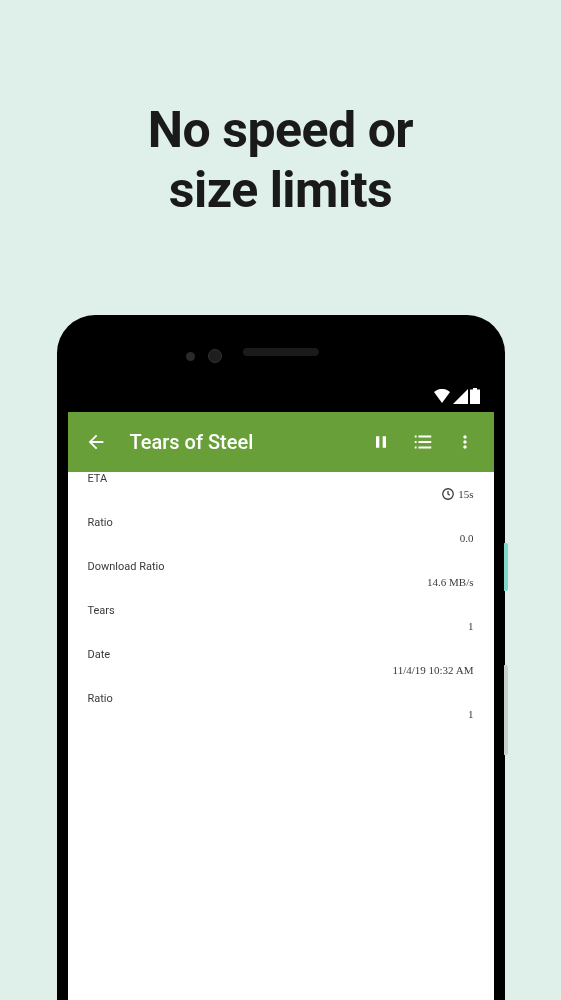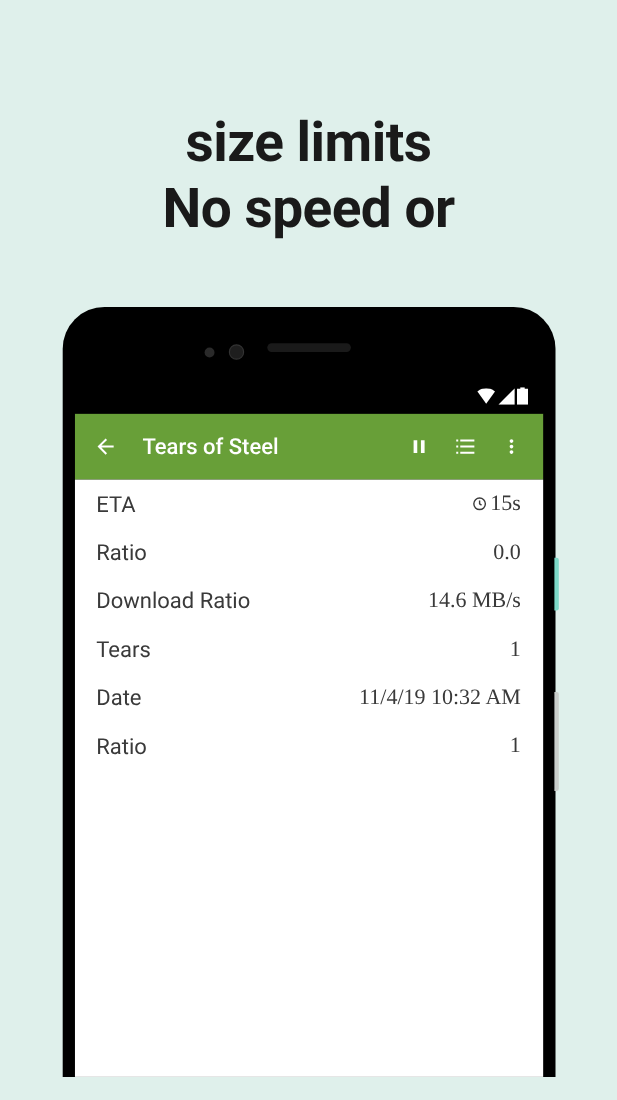--- a/index.html
+++ b/index.html
@@ -23,21 +23,21 @@
       font-size: 50px;
       font-weight: 700;
       color: #1a1a1a;
       text-align: center;
       margin-top: 100px;
       line-height: 1.2;
       letter-spacing: -0.5px;
     }
 
     .phone-frame {
-      margin-top: 59px;
+      margin-top: 95px;
       width: 448px;
       background: #000;
       border-radius: 38px 38px 0 0;
       padding: 11px 11px 0 11px;
       position: relative;
       height: 700px;
     }
 
     .phone-inner {
       background: #000;
@@ -156,24 +156,23 @@
 
     .content {
       background: #fff;
       padding: 0 20px;
       height: calc(100% - 146px);
     }
 
     .row {
       display: flex;
       justify-content: space-between;
-      align-items: center;
       height: 44px;
       color: #3a3a3a;
-      font-size: 20px;
+      font-size: 11px;
     }
 
     .row-label {
       color: #3a3a3a;
     }
 
     .row-value {
       color: #3a3a3a;
       display: flex;
       align-items: center;
@@ -187,22 +186,22 @@
     }
 
     svg {
       display: block;
     }
   </style>
 </head>
 <body>
 
 <div class="headline">
+  <div>No speed or</div>
   <div>size limits</div>
-  <div>No speed or</div>
 </div>
 
 <div class="phone-frame">
   <div class="side-button-right-1"></div>
   <div class="side-button-right-2"></div>
   <div class="phone-inner">
     <div class="phone-top">
       <div class="speaker"></div>
       <div class="camera1"></div>
       <div class="camera2"></div>

